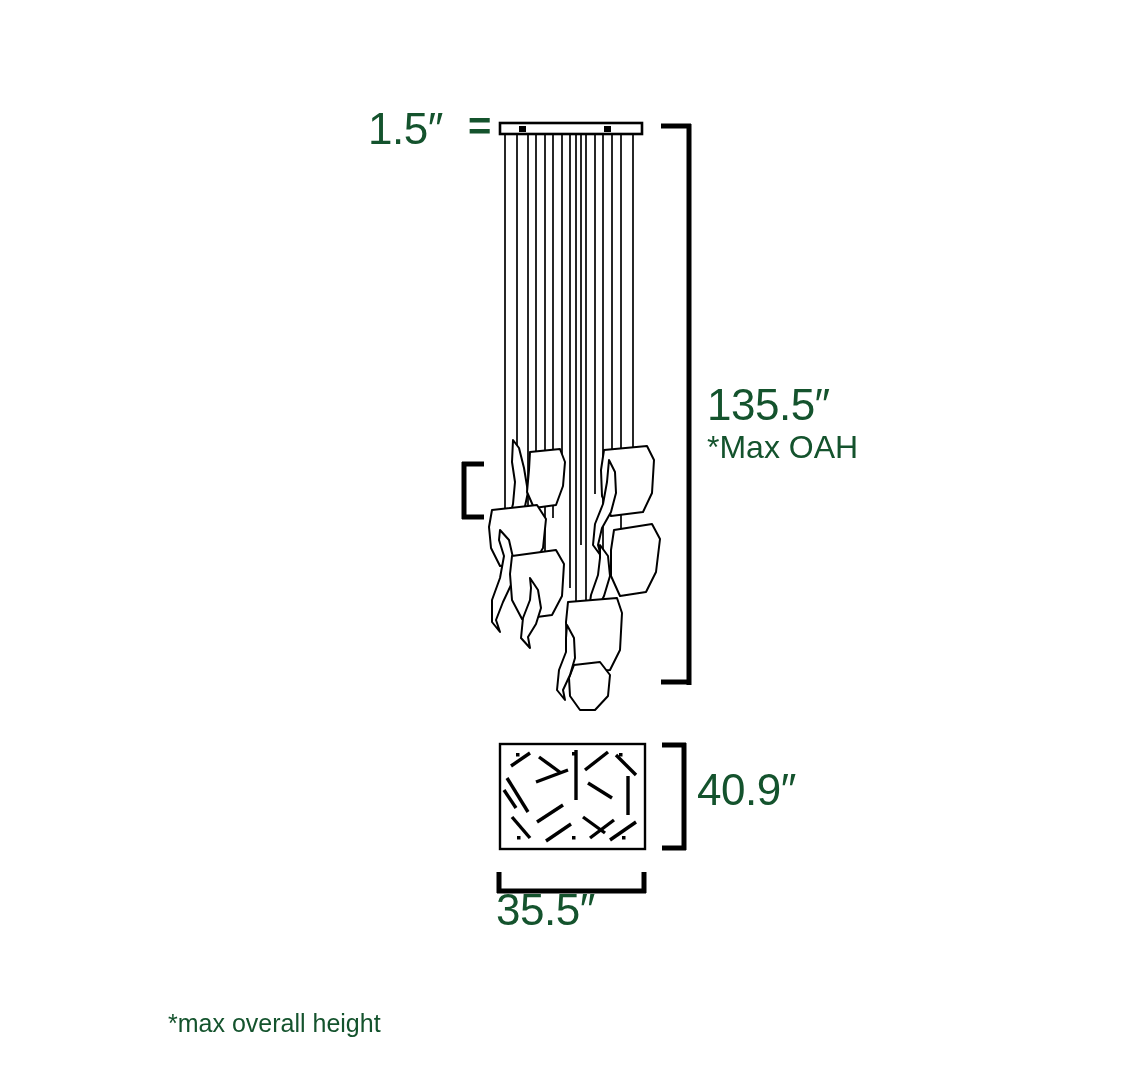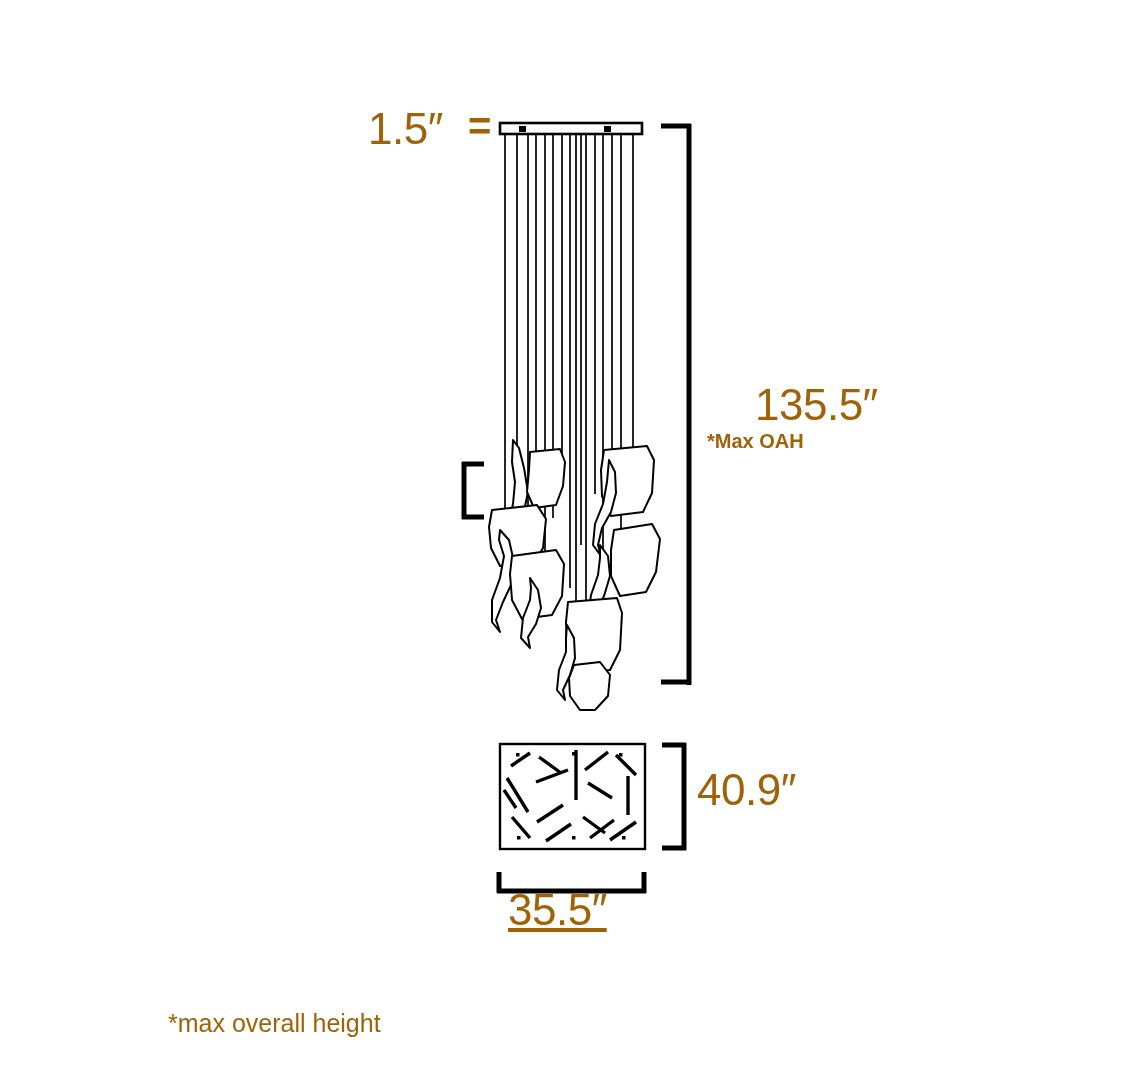--- a/index.html
+++ b/index.html
@@ -23,47 +23,47 @@
     position: absolute;
     left: 0;
     top: 0;
     width: 1132px;
     height: 1089px;
     display: block;
   }
   .dim-label {
     position: absolute;
     white-space: nowrap;
-    color: #a16207;
+    color: #14532d;
     font-family: "Liberation Sans", sans-serif;
     line-height: 1;
     letter-spacing: -0.5px;
   }
   .dim-big {
     font-size: 44px;
     font-weight: 400;
   }
   .dim-sub {
-    font-size: 20px;
-    font-weight: 700;
+    font-size: 32px;
+    font-weight: 400;
     letter-spacing: 0px;
   }
   .dim-foot {
     font-size: 25px;
     font-weight: 400;
     letter-spacing: 0px;
   }
   
   #label-canopy-thickness { left: 368px;  top: 107px; }
   #label-equals           { left: 468px;  top: 106px; font-size: 40px; font-weight: 700; }
-  #label-max-oah          { left: 707px;  top: 383px; margin-left: 48px; }
+  #label-max-oah          { left: 707px;  top: 383px; }
   #label-max-oah-note     { left: 707px;  top: 431px; }
   #label-shade-height     { left: 312px;  top: 465px; }
   #label-plan-depth       { left: 697px;  top: 768px; }
-  #label-plan-width       { left: 508px;  top: 888px; text-decoration: underline; }
+  #label-plan-width       { left: 496px;  top: 888px; }
   #label-footnote         { left: 168px;  top: 1011px; }
 </style>
 </head>
 <body>
 
 <div id="drawing-root">
 
   <svg id="drawing-svg" viewBox="0 0 1132 1089" xmlns="http://www.w3.org/2000/svg">
 
     <g>

